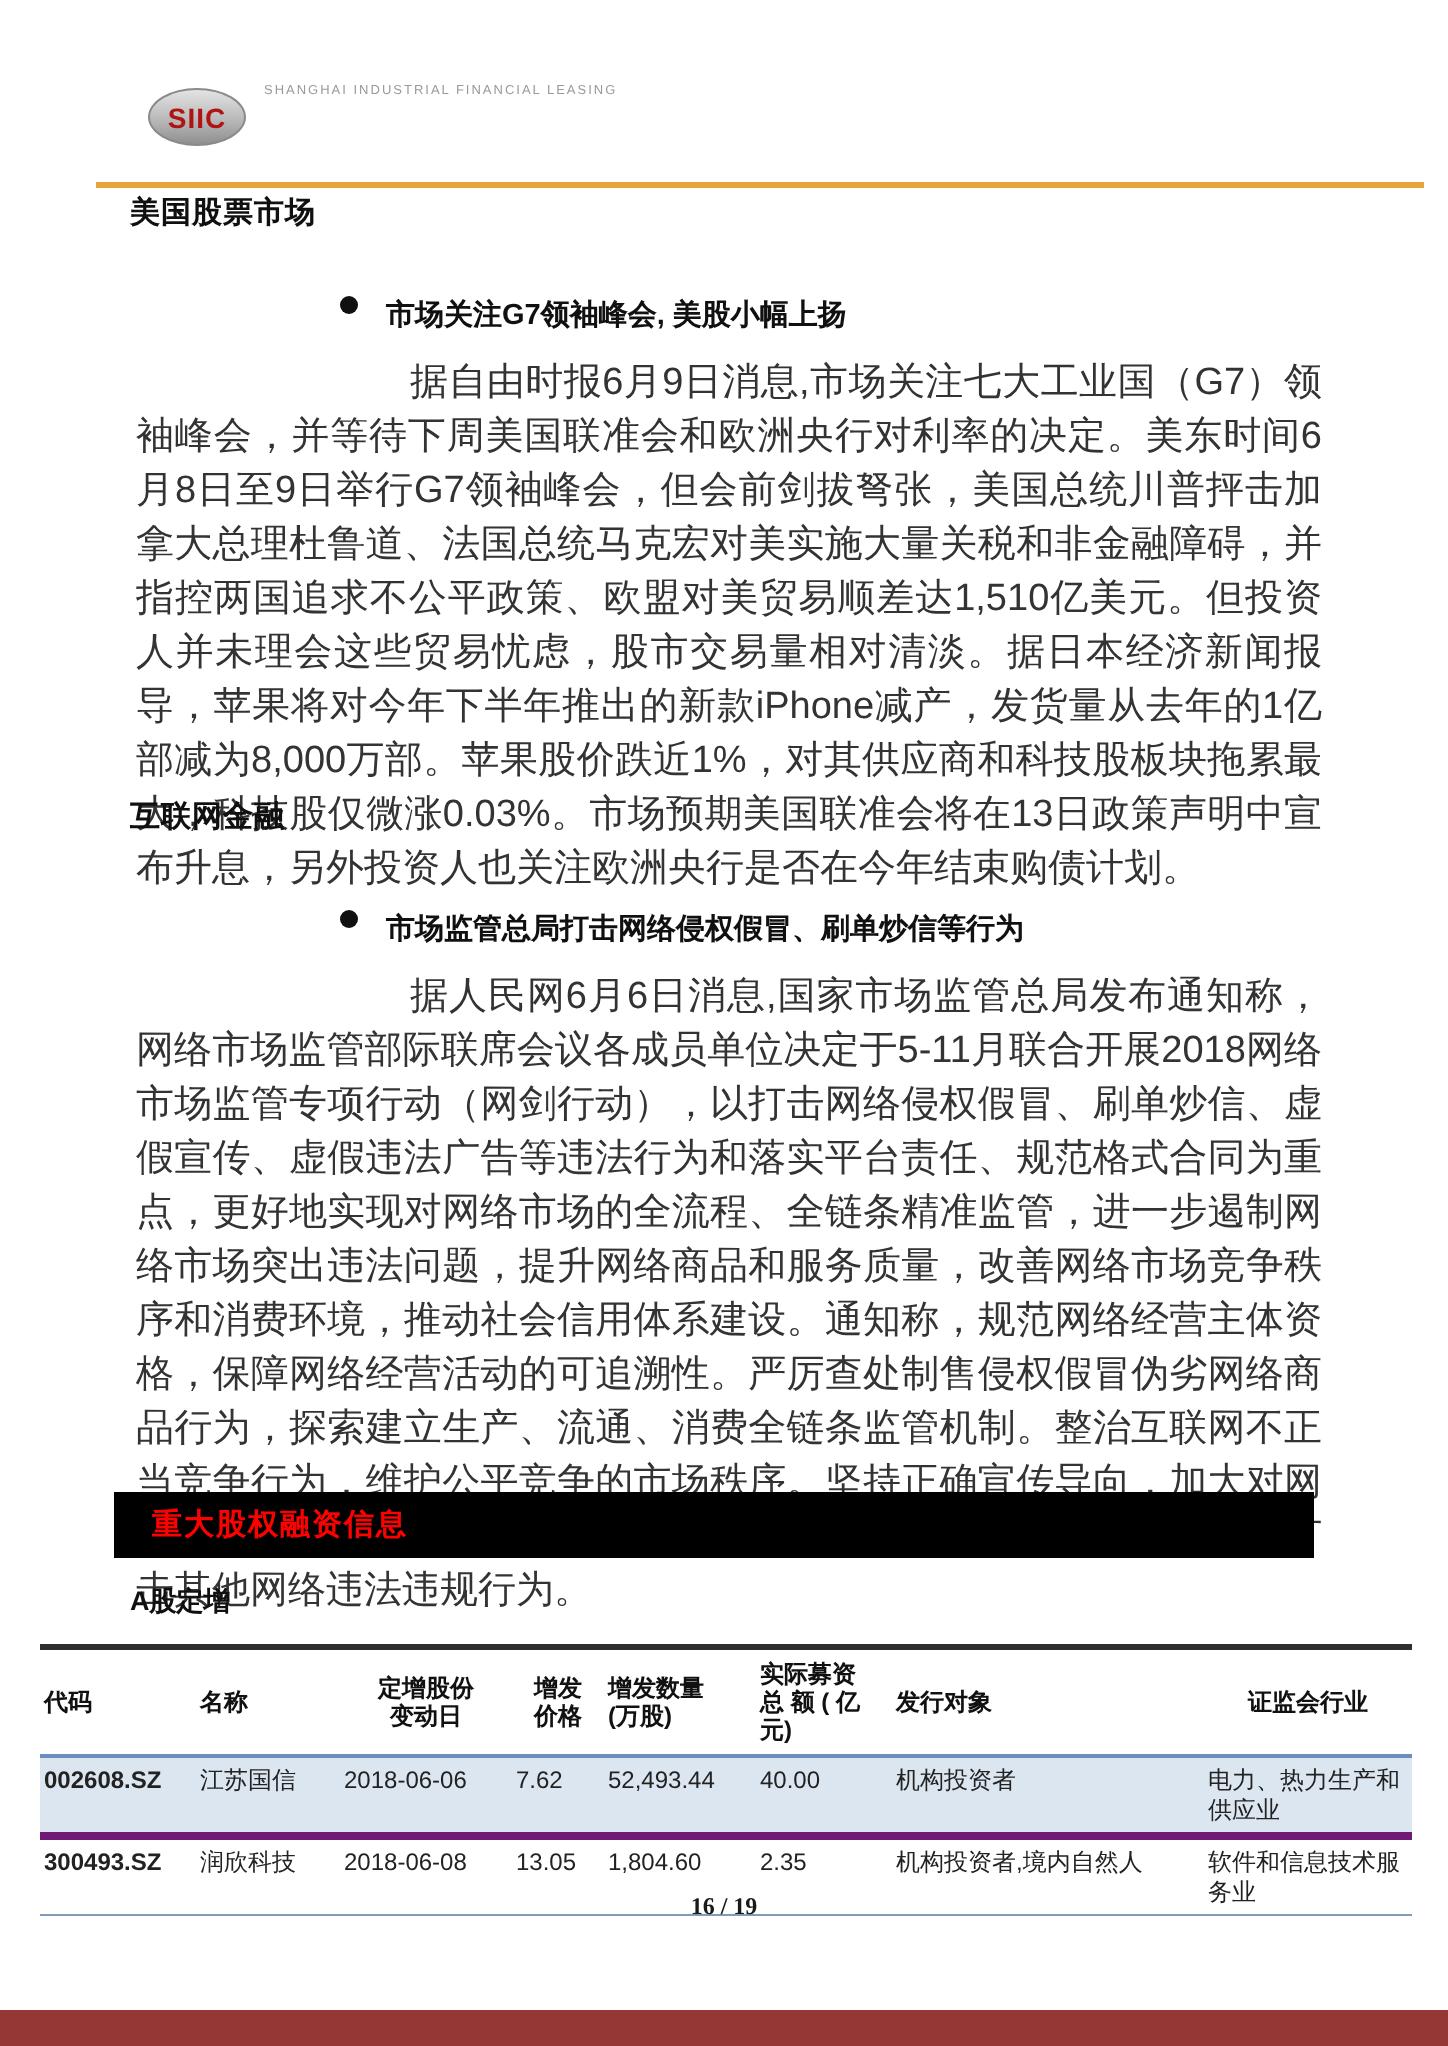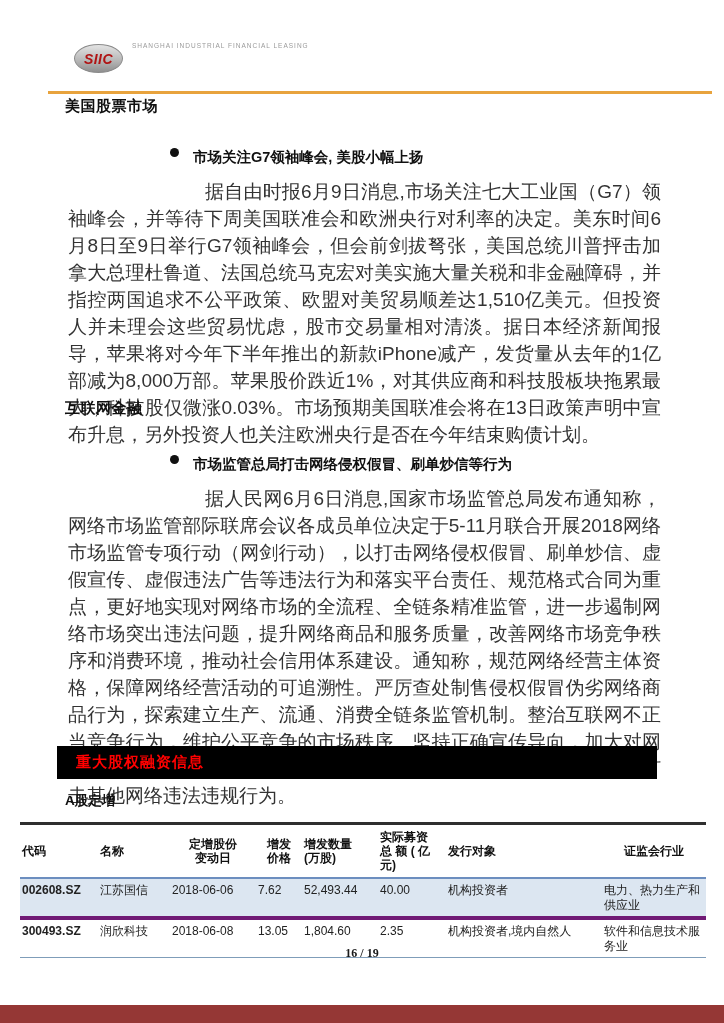--- a/index.html
+++ b/index.html
@@ -8,21 +8,21 @@
     font-family:"Liberation Sans","DejaVu Sans",sans-serif; color:#222;
     overflow:hidden; margin:0 auto;
   }
 
   
   .logo { position:absolute; top:40px; left:74px; display:flex; align-items:flex-start; gap:9px; }
   .logo-oval {
     width:47px; height:27px; border-radius:50%;
     background:linear-gradient(180deg,#e3e3e3 0%,#b9b9b9 55%,#8f8f8f 100%);
     border:1px solid #8a8a8a; display:flex; align-items:center; justify-content:center;
-    font-style:italic; font-weight:bold; font-size:14px; color:#b01313; letter-spacing:.5px;
+    font-weight:bold; font-size:14px; color:#b01313; letter-spacing:.5px;
     margin-top:4px;
   }
   .logo-company {
     font-size:20px; font-weight:bold; color:#A61C1C; letter-spacing:3px;
     padding-bottom:3px; border-bottom:2px solid #A61C1C; display:inline-block;
   }
   .logo-tagline { font-size:6.5px; color:#9a9a9a; letter-spacing:1px; margin-top:2px; }
 
   .gold-line { position:absolute; top:91px; left:48px; width:664px; height:3px; background:#E8A33D; }
 

